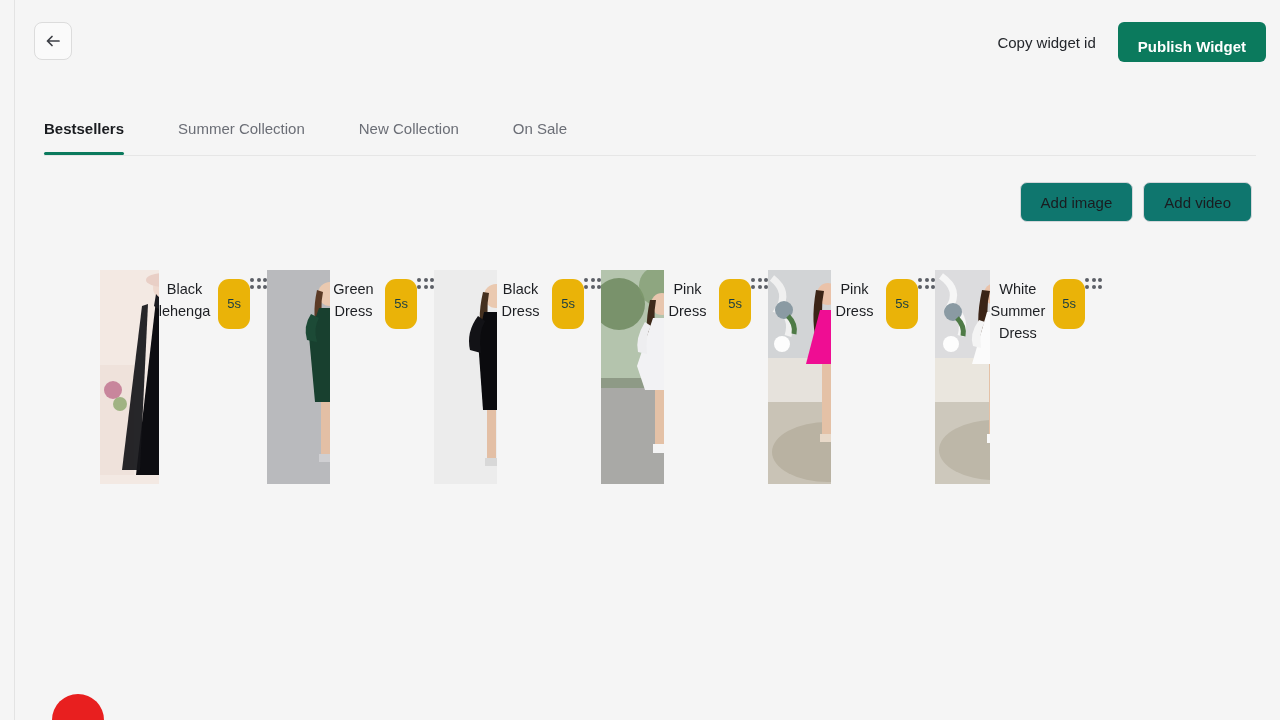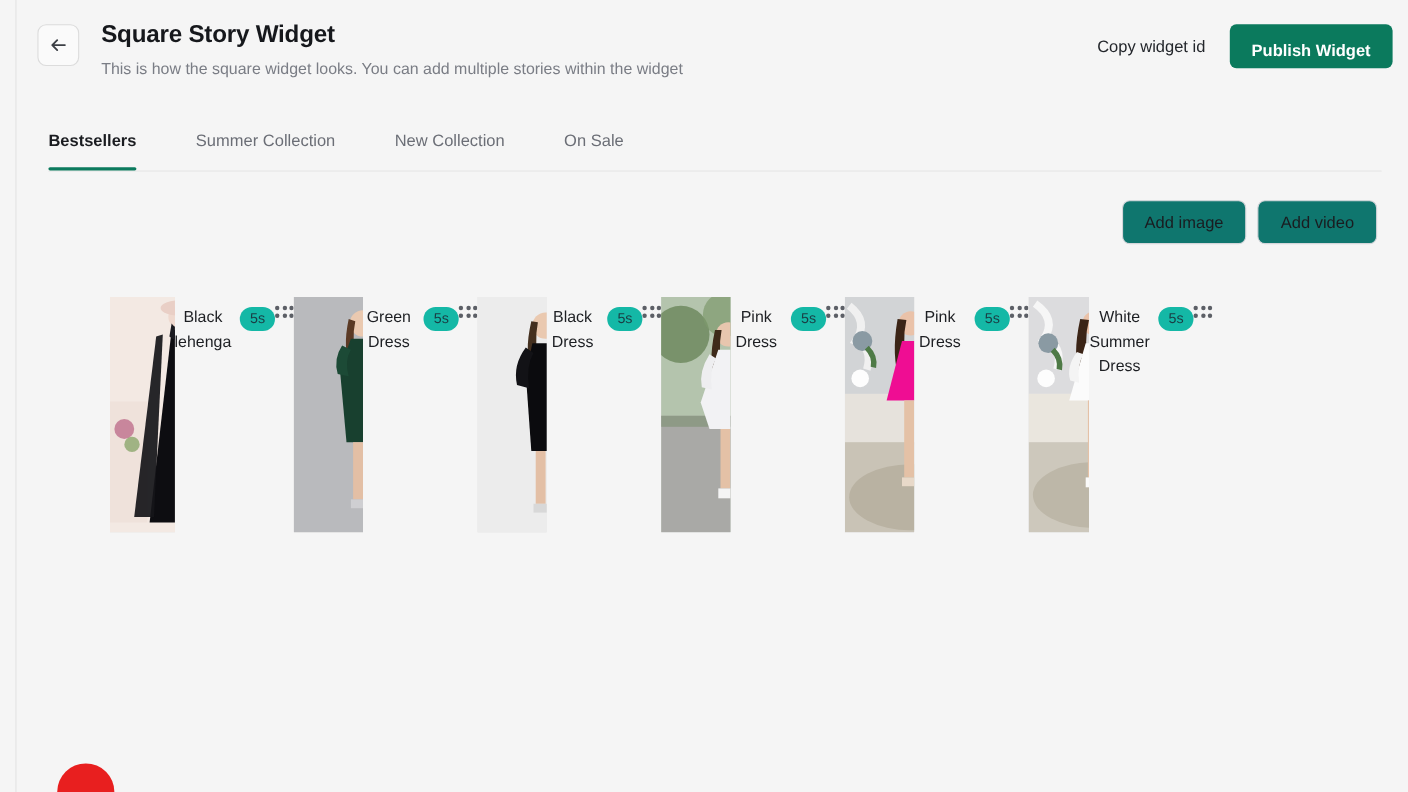--- a/index.html
+++ b/index.html
@@ -114,23 +114,23 @@
   .meta {
     display: flex; align-items: flex-start; justify-content: center;
     gap: 8px; width: 100%; margin-top: 8px;
   }
   .cap {
     font-size: 14.5px; color: #1d1f23; line-height: 22px;
     text-align: center; max-width: 92px;
   }
   .cap.wide { max-width: 130px; }
   .badge {
-    background: #14b8a6; color: #1a3d44;
+    background: #eab308; color: #1a3d44;
     font-size: 13px; border-radius: 11px;
-    padding: 2px 9px; line-height: 18px; white-space: nowrap;
+    padding: 16px 9px; line-height: 18px; white-space: nowrap;
     margin-top: 1px; cursor: pointer;
   }
   .handle {
     display: grid;
     grid-template-columns: repeat(3, 4px);
     grid-template-rows: repeat(2, 4px);
     gap: 2.5px; margin-top: 8px; cursor: grab;
   }
   .handle i { display: block; width: 4px; height: 4px; border-radius: 50%; background: #5c5f66; }
 
@@ -150,24 +150,20 @@
 
   <div class="header">
     <div class="back-btn">
       <span>
         <svg width="18" height="18" viewBox="0 0 18 18" fill="none">
           <path d="M15 9H3.5M3.5 9L8 4.5M3.5 9L8 13.5" stroke="#3c3f45" stroke-width="1.7" stroke-linecap="round" stroke-linejoin="round"></path>
         </svg>
       </span>
     </div>
 
-    <div class="title-block">
-      <div class="page-title">Square Story Widget</div>
-      <div class="page-sub">This is how the square widget looks. You can add multiple stories within the widget</div>
-    </div>
 
     <div class="header-actions">
       <button class="copy-id">Copy widget id</button>
       <button class="publish-btn">Publish Widget</button>
     </div>
   </div>
 
   <div class="tabs-wrap">
     <div class="tabs" id="tabs-host">
         <div class="tab active">Bestsellers</div>

